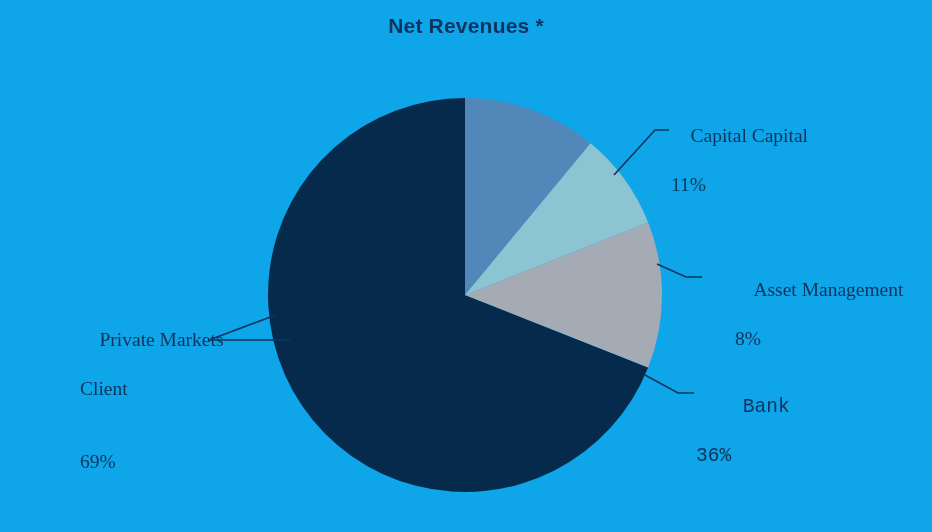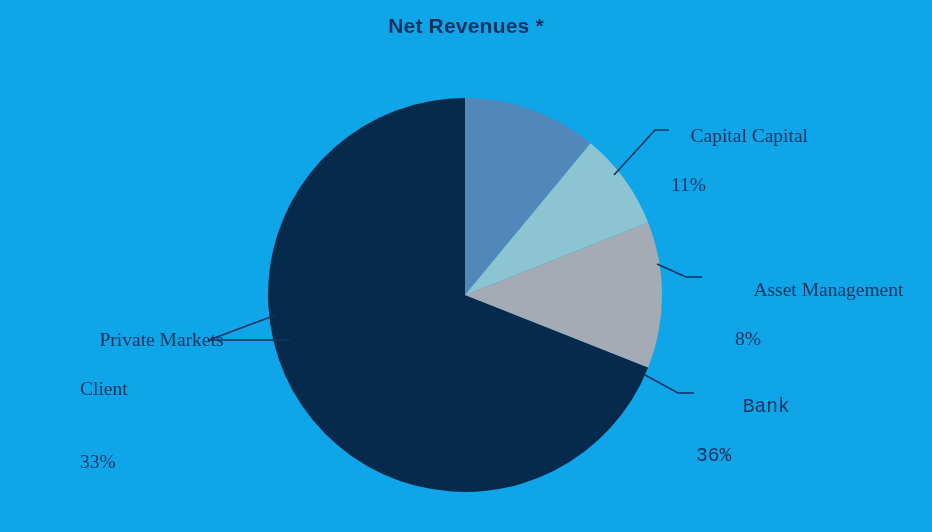--- a/index.html
+++ b/index.html
@@ -109,16 +109,16 @@
   </div>
 
   <div class="callout" id="callout-bank">
     <span class="cl-label">Bank</span>
     <span class="cl-value">36%</span>
   </div>
 
   <div class="callout" id="callout-private-client-group">
     <span class="cl-label">Private Markets</span>
     <span class="cl-value">Client</span>
-    <span class="cl-value">33%</span>
+    <span class="cl-value">69%</span>
   </div>
 
 </div>
 
 </body></html>

